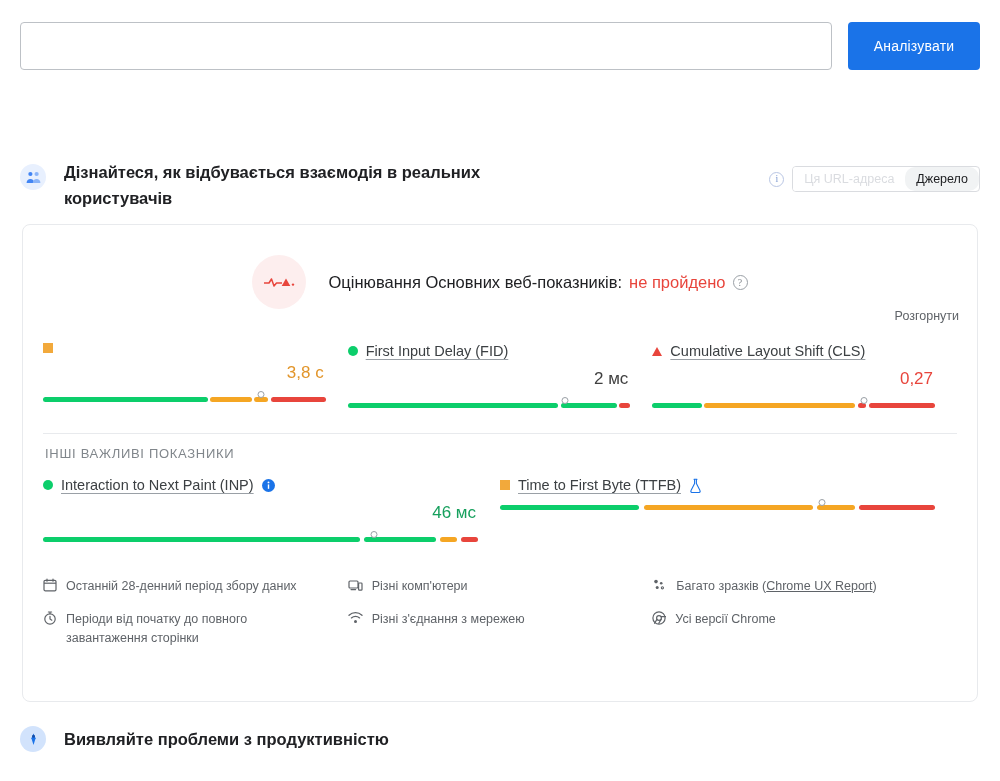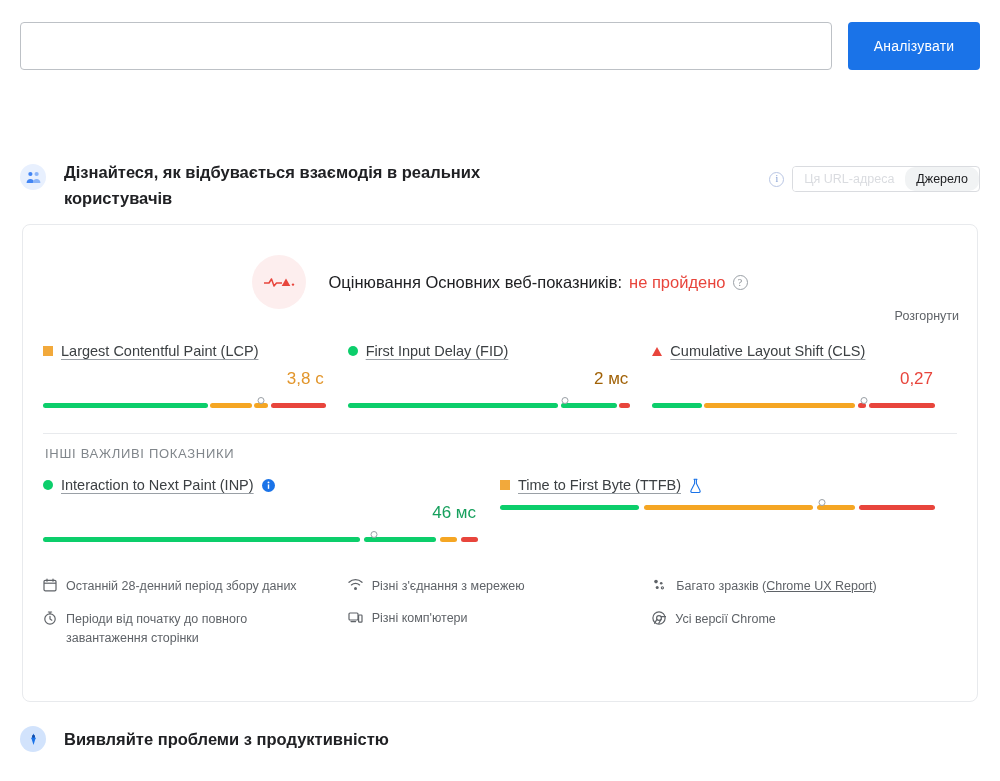--- a/index.html
+++ b/index.html
@@ -247,42 +247,41 @@
         <span class="q-mark">?</span>
       </div>
     </div>
 
     <div class="expand">Розгорнути</div>
 
     <div class="metrics" id="core-metrics">
         <div class="metric">
           <div class="m-title-row">
             <span class="swatch-sq orange"></span>
-            <span class="m-name">Largest Contentful Paint (LCP)</span>
           </div>
           <div class="m-value" style="color:#e2952a">3,8 с</div>
           <div class="bar-wrap">
             <div class="bar">
               <div class="seg-g" style="width:60%"></div>
               <div class="gap" style="width:1%"></div>
               <div class="seg-o" style="width:15%"></div>
               <div class="gap" style="width:1%"></div>
               <div class="seg-o" style="width:5%"></div>
               <div class="gap" style="width:1%"></div>
               <div class="seg-r" style="width:20%"></div>
             </div>
             <div class="marker" style="left:77%"></div>
           </div>
         </div>
         <div class="metric">
           <div class="m-title-row">
             <span class="swatch-dot"></span>
             <span class="m-name">First Input Delay (FID)</span>
           </div>
-          <div class="m-value" style="color:#a16207">2 мс</div>
+          <div class="m-value" style="color:#404040">2 мс</div>
           <div class="bar-wrap">
             <div class="bar">
               <div class="seg-g" style="width:76%"></div>
               <div class="gap" style="width:1%"></div>
               <div class="seg-g" style="width:20%"></div>
               <div class="gap" style="width:1%"></div>
               <div class="seg-r" style="width:4%"></div>
             </div>
             <div class="marker" style="left:77%"></div>
           </div>
@@ -377,34 +376,34 @@
             <span><svg width="14" height="14" viewBox="0 0 14 14" fill="none">
                 <circle cx="7" cy="8" r="5.2" stroke="#5f6368" stroke-width="1.2"></circle>
                 <path d="M7 5.3V8l1.8 1.2" stroke="#5f6368" stroke-width="1.2" stroke-linecap="round"></path>
                 <path d="M5.4 1h3.2M7 1v1.6" stroke="#5f6368" stroke-width="1.2" stroke-linecap="round"></path>
               </svg></span>
             <span>Періоди від початку до повного завантаження сторінки</span>
           </div>
         </div>
         <div class="meta-col">
           <div class="meta-item">
+            <span><svg width="15" height="14" viewBox="0 0 15 14" fill="none">
+                <rect x="1" y="3" width="9" height="7" rx="1" stroke="#5f6368" stroke-width="1.2"></rect>
+                <rect x="10.6" y="5" width="3.4" height="7.2" rx=".8" stroke="#5f6368" stroke-width="1.2"></rect>
+                <path d="M3 11.6h4.6" stroke="#5f6368" stroke-width="1.2" stroke-linecap="round"></path>
+              </svg></span>
+            <span>Різні комп'ютери</span>
+          </div>
+          <div class="meta-item">
             <span><svg width="15" height="13" viewBox="0 0 15 13" fill="none">
                 <path d="M1 4.2C2.8 2.6 5 1.7 7.5 1.7s4.7.9 6.5 2.5" stroke="#5f6368" stroke-width="1.3" stroke-linecap="round"></path>
                 <path d="M3.4 6.9c1.2-1 2.6-1.6 4.1-1.6s2.9.6 4.1 1.6" stroke="#5f6368" stroke-width="1.3" stroke-linecap="round"></path>
                 <circle cx="7.5" cy="10.4" r="1.5" fill="#5f6368"></circle>
               </svg></span>
             <span>Різні з'єднання з мережею</span>
-          </div>
-          <div class="meta-item">
-            <span><svg width="15" height="14" viewBox="0 0 15 14" fill="none">
-                <rect x="1" y="3" width="9" height="7" rx="1" stroke="#5f6368" stroke-width="1.2"></rect>
-                <rect x="10.6" y="5" width="3.4" height="7.2" rx=".8" stroke="#5f6368" stroke-width="1.2"></rect>
-                <path d="M3 11.6h4.6" stroke="#5f6368" stroke-width="1.2" stroke-linecap="round"></path>
-              </svg></span>
-            <span>Різні комп'ютери</span>
           </div>
         </div>
         <div class="meta-col">
           <div class="meta-item">
             <span><svg width="15" height="14" viewBox="0 0 15 14" fill="none">
                 <circle cx="4" cy="3.6" r="1.8" fill="#5f6368"></circle>
                 <circle cx="9.2" cy="5.2" r="1.3" fill="#5f6368"></circle>
                 <circle cx="5.2" cy="9.4" r="1.5" fill="#5f6368"></circle>
                 <circle cx="10.4" cy="9.8" r="1.1" stroke="#5f6368" stroke-width="1.1"></circle>
               </svg></span>

